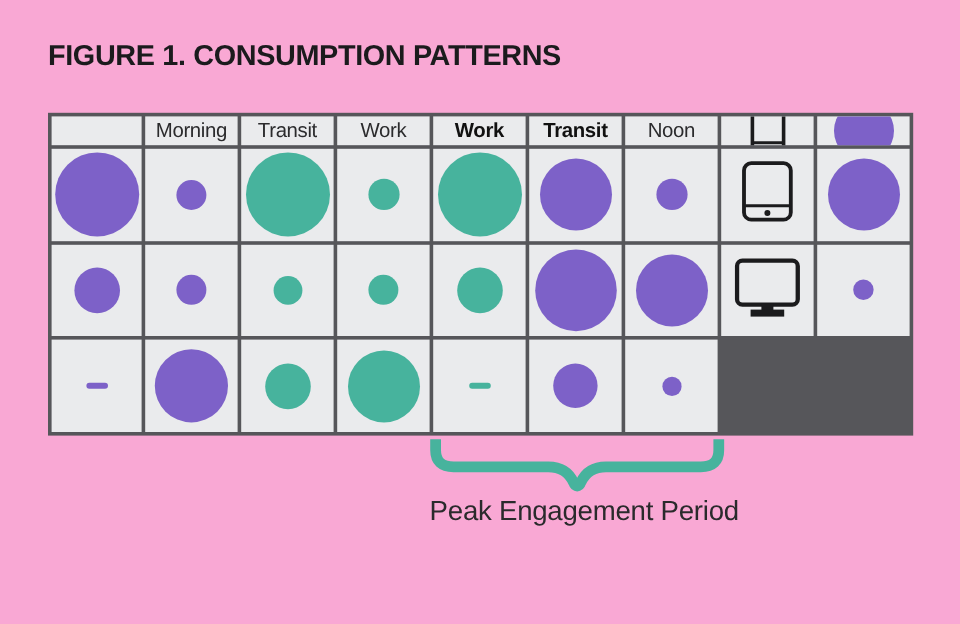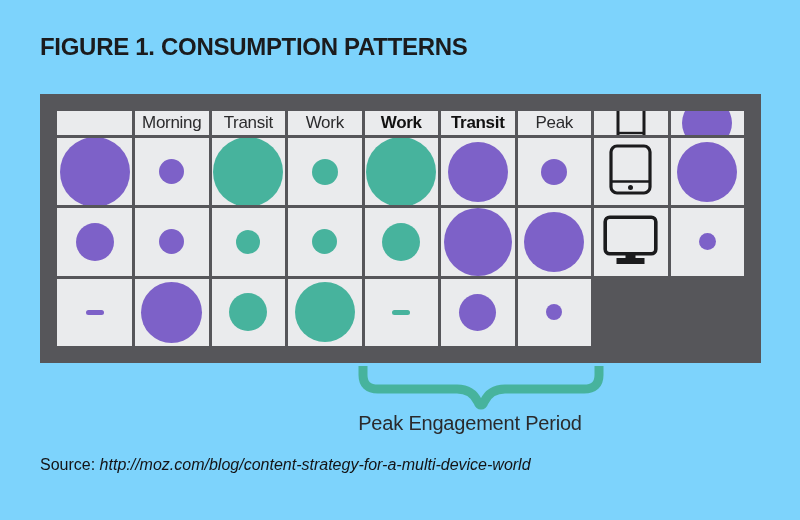--- a/index.html
+++ b/index.html
@@ -1,65 +1,65 @@
 <!DOCTYPE html>
 <html><head>
 <meta charset="utf-8">
 <style>
   html,body{margin:0;padding:0;}
   .canvas{
     position:relative;width:800px;height:520px;
-    background:#7dd3fc;overflow:hidden;
+    background:#f9a8d4;overflow:hidden;
     font-family:"Liberation Sans","DejaVu Sans",sans-serif;
   }
   .fig-title{
     position:absolute;left:40px;top:33px;
     font-size:24px;font-weight:bold;letter-spacing:-0.3px;color:#1b1b1d;
   }
   .grid{
     position:absolute;left:40px;top:94px;width:721px;height:269px;
     box-sizing:border-box;background:#56565a;
     display:grid;grid-template-columns:75px repeat(8,1fr);
     grid-template-rows:24px repeat(3,1fr);
-    gap:3px;padding:17px;
+    gap:3px;padding:3px;
   }
   .cell{
     background:#eaebed;display:flex;align-items:center;justify-content:center;
     overflow:hidden;
   }
   .header-cell{font-size:17px;letter-spacing:-0.3px;color:#2b2b2d;}
   .header-cell.hl{font-weight:bold;color:#111;}
   .bubble{border-radius:50%;flex:none;}
   .dashmark{width:18px;height:5px;border-radius:2.5px;flex:none;}
   .device-icon{display:flex;align-items:center;justify-content:center;}
   .brace-svg{position:absolute;left:358px;top:362px;}
   .brace-label{
-    position:absolute;left:326px;top:412px;width:288px;text-align:center;
-    font-size:20px;color:#2a2a2c;letter-spacing:-0.2px;
+    position:absolute;left:358px;top:412px;width:288px;text-align:left;
+    font-size:23px;color:#2a2a2c;letter-spacing:-0.2px;
   }
   .source-line{
     position:absolute;left:40px;top:456px;font-size:16px;color:#141416;
   }
   .source-line .url{font-style:italic;}
 </style>
 </head>
 <body>
 
 <div class="canvas">
 
   <div class="fig-title">FIGURE 1. CONSUMPTION PATTERNS</div>
 
   <div class="grid">
       <div class="cell "></div>
       <div class="cell header-cell">Morning</div>
       <div class="cell header-cell">Transit</div>
       <div class="cell header-cell">Work</div>
       <div class="cell header-cell hl">Work</div>
       <div class="cell header-cell hl">Transit</div>
-      <div class="cell header-cell">Peak</div>
+      <div class="cell header-cell">Noon</div>
       <div class="cell device-icon">
         <span><svg width="30" height="50" viewBox="0 0 30 50">
             <rect x="2" y="2" width="26" height="46" rx="5.5" fill="none" stroke="#1b1b1d" stroke-width="3"></rect>
             <line x1="11" y1="8.5" x2="19" y2="8.5" stroke="#1b1b1d" stroke-width="2.6" stroke-linecap="round"></line>
             <line x1="3" y1="13.5" x2="27" y2="13.5" stroke="#1b1b1d" stroke-width="2.4"></line>
             <line x1="3" y1="37" x2="27" y2="37" stroke="#1b1b1d" stroke-width="2.4"></line>
             <circle cx="15" cy="42.3" r="2.3" fill="#1b1b1d"></circle>
           </svg></span>
       </div>
       <div class="cell ">
@@ -149,18 +149,14 @@
         <div class="bubble" style="width: 16px; height: 16px; background: rgb(125, 97, 200);"></div>
       </div>
     </div>
 
   <svg class="brace-svg" width="246" height="52" viewBox="0 0 246 52">
     <path d="M 5,4 L 5,13 Q 5,27 20,27 L 99,27 Q 114,27 120,40 Q 121,43 123,43 Q 125,43 126,40 Q 132,27 147,27 L 226,27 Q 241,27 241,13 L 241,4" fill="none" stroke="#47b39d" stroke-width="9"></path>
   </svg>
 
   <div class="brace-label">Peak Engagement Period</div>
 
-  <div class="source-line">
-    <span>Source:</span>
-    <span class="url">http://moz.com/blog/content-strategy-for-a-multi-device-world</span>
-  </div>
 
 </div>
 
 </body></html>

